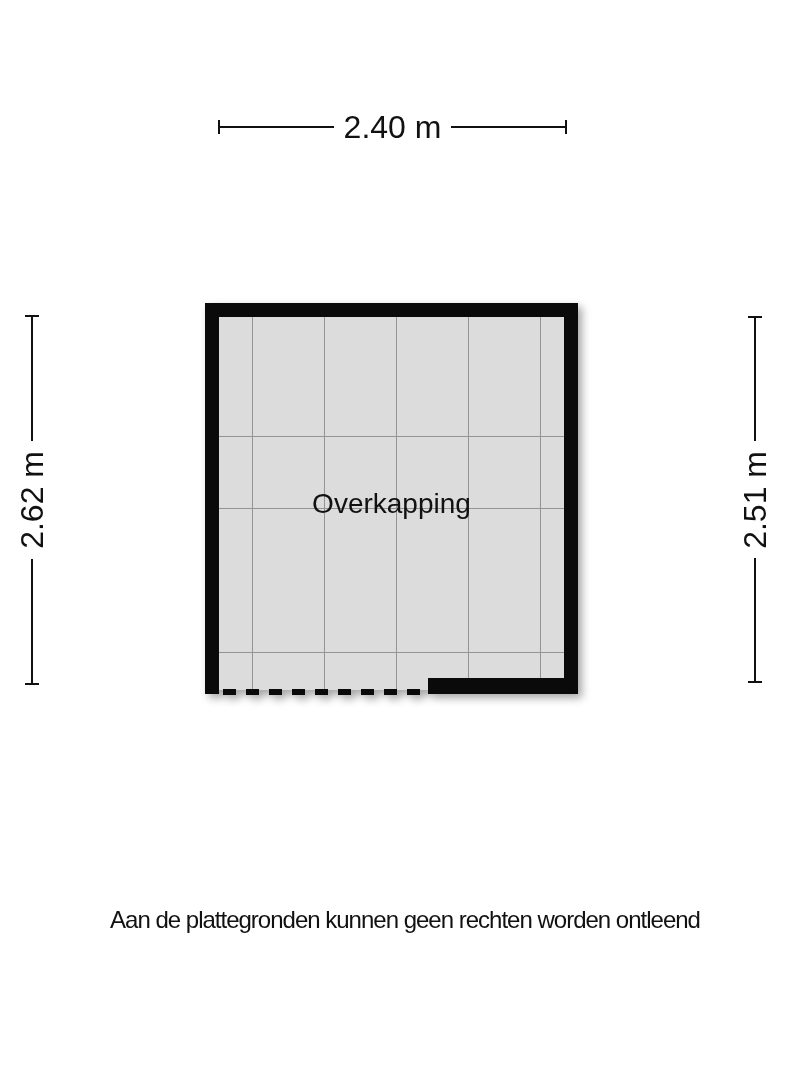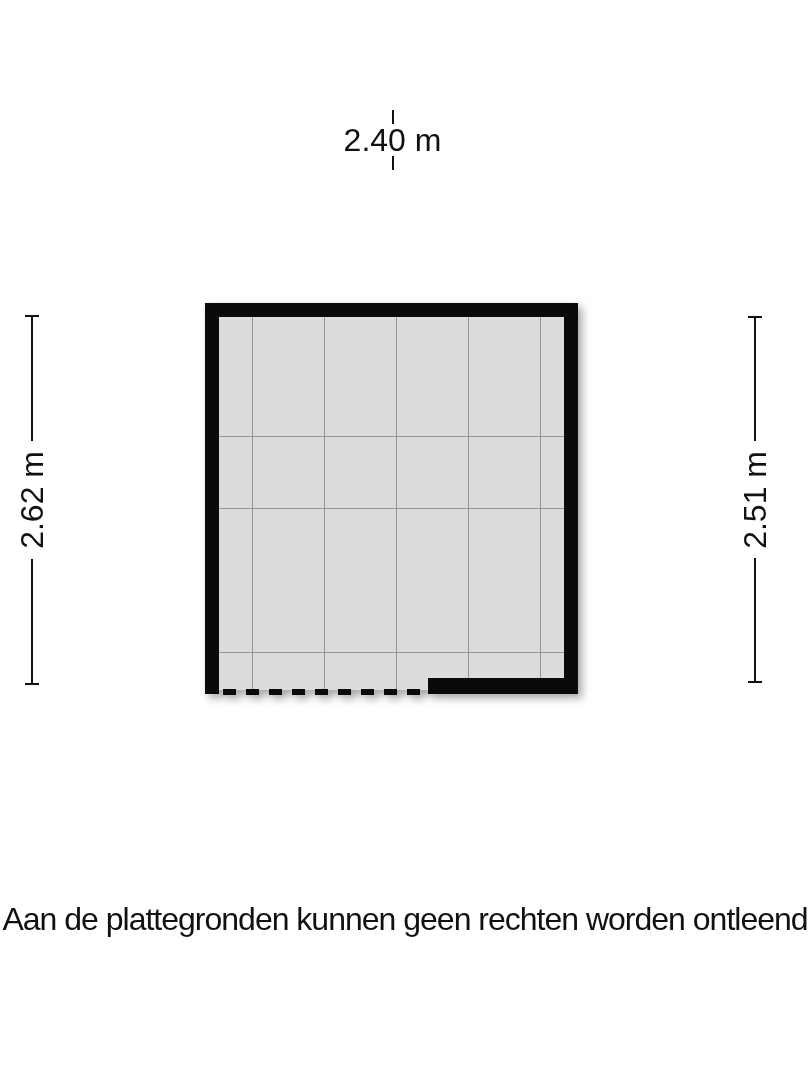--- a/index.html
+++ b/index.html
@@ -10,21 +10,21 @@
     --text: #111111;
   }
   * { margin: 0; padding: 0; box-sizing: border-box; }
   html, body { width: 810px; height: 1080px; background: var(--background); }
   body { font-family: "Liberation Sans", sans-serif; color: var(--text); position: relative; overflow: hidden; }
 
   .canvas { position: absolute; inset: 0; }
 
   
   .dim { position: absolute; display: flex; align-items: center; }
-  .dim-h { flex-direction: column; }
+  .dim-h { flex-direction: row; }
   .dim-v { flex-direction: column; }
   .seg { background: var(--text); }
   .seg-h { height: 2px; flex: 1 1 auto; }
   .seg-v { width: 2px; flex: 1 1 auto; }
   .tick-v { width: 2px; height: 14px; background: var(--text); flex: 0 0 auto; }
   .tick-h { width: 14px; height: 2px; background: var(--text); flex: 0 0 auto; }
   .dim-label {
     font-size: 32px; line-height: 1; color: var(--text);
     white-space: nowrap; flex: 0 0 auto;
   }
@@ -62,21 +62,21 @@
   }
 
   .open-dashed {
     position: absolute; left: 18px; top: 386px; width: 204px; height: 6px;
     background: repeating-linear-gradient(to right, var(--wall) 0 13px, transparent 13px 23px);
   }
 
   
   .footer {
     position: absolute; left: 0; top: 903px; width: 810px;
-    text-align: center; font-size: 32px; line-height: 33px;
+    text-align: center; font-size: 24px; line-height: 33px;
     letter-spacing: -1px; color: var(--text);
   }
 </style>
 </head>
 <body>
 
 <div class="canvas">
 
   <div class="dim dim-h dim-top">
     <span class="tick-v"></span>
@@ -105,20 +105,21 @@
   <div class="room">
     <div class="floor">
       <div class="gl gv" style="left:33px"></div>
       <div class="gl gv" style="left:105px"></div>
       <div class="gl gv" style="left:177px"></div>
       <div class="gl gv" style="left:249px"></div>
       <div class="gl gv" style="left:321px"></div>
       <div class="gl gh" style="top:119px"></div>
       <div class="gl gh" style="top:191px"></div>
       <div class="gl gh" style="top:335px"></div>
+      <div class="room-label">Overkapping</div>
     </div>
     <div class="wall wall-top"></div>
     <div class="wall wall-left"></div>
     <div class="wall wall-right"></div>
     <div class="wall wall-bottom-right"></div>
     <div class="open-dashed"></div>
   </div>
 
   <div class="footer">
     <div>Aan de plattegronden kunnen geen rechten worden ontleend</div>

